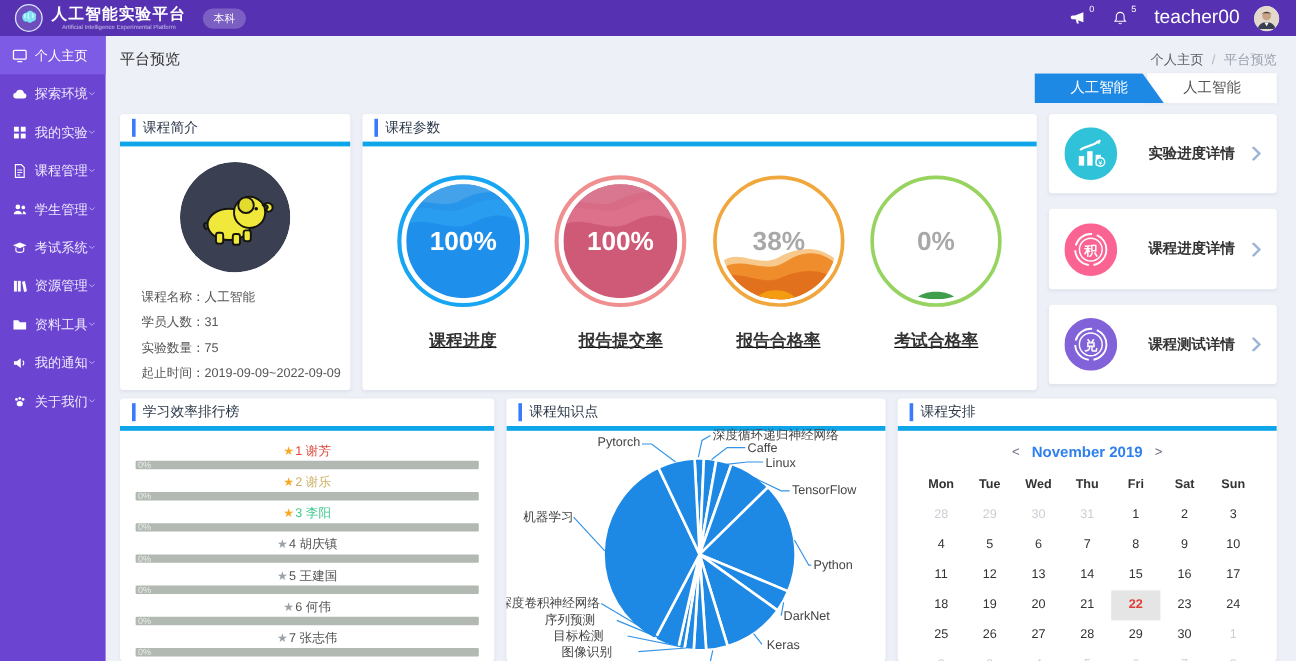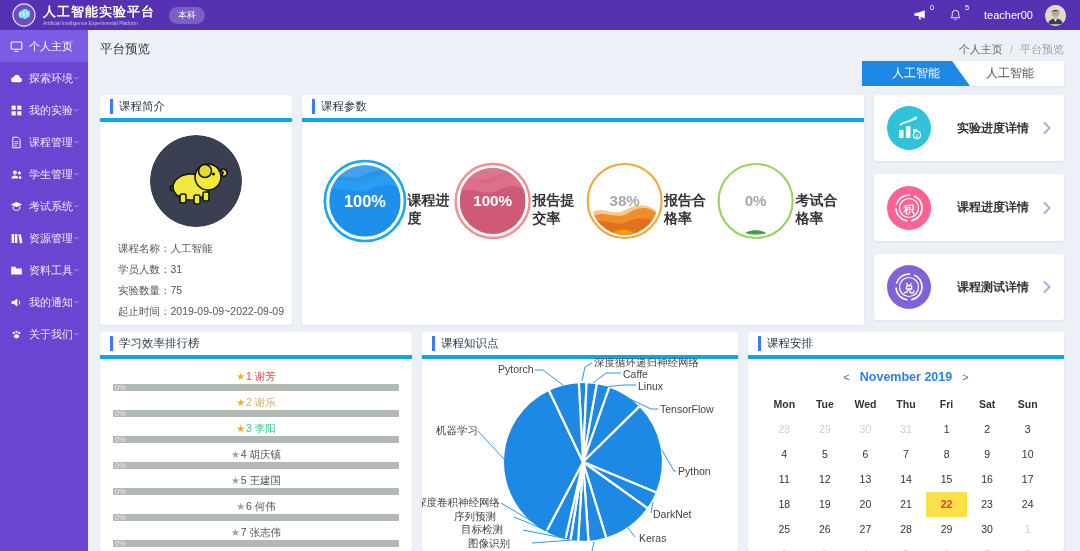--- a/index.html
+++ b/index.html
@@ -2,28 +2,28 @@
 <html><head>
 <meta charset="utf-8">
 <style>
   * { margin:0; padding:0; box-sizing:border-box; }
   html,body { width:1080px; height:551px; overflow:hidden; font-family:"Liberation Sans","DejaVu Sans",sans-serif; background:#eef0f7; }
   svg { display:block; }
 
   
   .topbar { position:absolute; left:0; top:0; width:1080px; height:30px; background:#5632b2; display:flex; align-items:center; z-index:30; }
   .logo-wrap { display:flex; align-items:center; margin-left:12px; }
-  .logo-text { margin-left:7px; color:#fff; }
+  .logo-text { margin-left:7px; color:#fff;text-align:center; }
   .logo-title { font-size:13px; font-weight:bold; letter-spacing:1px; line-height:13px; }
   .logo-sub { font-size:5px; color:rgba(255,255,255,.65); margin-top:2px; }
   .badge { margin-left:14px; background:rgba(255,255,255,.22); color:#fff; font-size:9px; padding:2px 9px; border-radius:9px; }
   .top-right { margin-left:auto; display:flex; align-items:center; margin-right:14px; }
   .top-icon { position:relative; margin-right:22px; cursor:pointer; }
   .top-icon sup { position:absolute; top:-5px; right:-7px; color:#fff; font-size:7.5px; }
-  .username { color:#fff; font-size:11px; margin-right:12px; }
+  .username { color:#fff; font-size:16px; margin-right:12px; }
   .avatar { width:21px; height:21px; border-radius:50%; overflow:hidden; background:#dfe3ea; }
 
   
   .sidebar { position:absolute; left:0; top:30px; width:88px; height:521px; background:#6b44d2; z-index:20; }
   .side-item { height:32px; display:flex; align-items:center; padding:0 8px 0 10px; color:#efeafd; font-size:11px; cursor:pointer; }
   .side-item.active { background:#7e5be4; color:#fff; }
   .side-item .s-ico { width:13px; height:13px; margin-right:6px; flex:none; }
   .side-item .s-label { white-space:nowrap; }
   .side-item .s-chev { margin-left:auto; width:8px; height:8px; opacity:.8; }
 
@@ -52,21 +52,21 @@
   .card-pie     { left:334px; top:302px; width:316px; height:219px; }
   .card-cal     { left:660px; top:302px; width:316px; height:219px; }
 
   
   .elephant-circle { width:92px; height:92px; margin:13px auto 0; border-radius:50%; overflow:hidden; }
   .intro-fields { padding:11px 18px 0; }
   .intro-line { font-size:10.5px; color:#555; line-height:21px; white-space:nowrap; }
 
   
   .gauges { display:flex; justify-content:space-around; padding:22px 18px 0; }
-  .gauge { display:flex; flex-direction:row; align-items:center; width:128px; }
+  .gauge { display:flex; flex-direction:column; align-items:center; width:128px;text-decoration:underline; }
   .gauge-label { margin-top:17px; font-size:14px; font-weight:bold; color:#333; }
 
   
   .detail-inner { display:flex; align-items:center; height:100%; padding:0 13px; cursor:pointer; }
   .detail-label { font-size:12px; font-weight:bold; color:#333; margin-left:26px; }
   .detail-chev { margin-left:auto; }
 
   
   .rank-list { padding:6px 13px 0; }
   .rank-row .rk-line { font-size:10.5px; line-height:11px; margin:6px 0 2px; color:#555; white-space:nowrap;text-align:center; }
@@ -83,21 +83,21 @@
   .pie-label { position:absolute; font-size:10.5px; color:#444; white-space:nowrap; }
 
   
   .cal-nav { display:flex; justify-content:center; align-items:center; margin-top:11px; font-size:12px; }
   .cal-arrow { color:#667; padding:0 10px; cursor:pointer; font-size:11px; }
   .cal-month { color:#2f80ed; font-weight:bold; font-size:12.5px; }
   .cal-grid { display:grid; grid-template-columns:repeat(7,1fr); padding:8px 16px 0; }
   .cal-cell { text-align:center; font-size:10.5px; height:25px; line-height:25px; color:#333; cursor:pointer; }
   .cal-cell.hdr { font-weight:bold; cursor:default; }
   .cal-cell.muted { color:#ccced4; }
-  .cal-cell.today { color:#e23c39; font-weight:bold; background:#fde047; }
+  .cal-cell.today { color:#e23c39; font-weight:bold; background:#e5e5e5; }
 </style>
 </head>
 <body>
 
 <div class="topbar">
   <div class="logo-wrap">
     <svg width="24" height="24" viewBox="0 0 26 26">
       <circle cx="13" cy="13" r="12" fill="rgba(255,255,255,.14)" stroke="#d9e2ff" stroke-width="1.2"></circle>
       <path d="M7.5 14c-1.2-3 .8-6 3.8-6 1-2 4.8-2 5.8 0 2.2 0 3.2 2.2 2.2 4 1 2-.8 4-2.8 4-1 1.8-4 1.8-5 0-2 .8-3.6-.2-4-2z" fill="#7ee3f2"></path>
       <path d="M10 9.5c-1 1-1 2.5 0 3.5m3-4.5c-.8 1.8-.8 4 .2 5.5m3-5c.8 1 .8 3 .2 4" stroke="#fff" stroke-width=".9" fill="none"></path>

